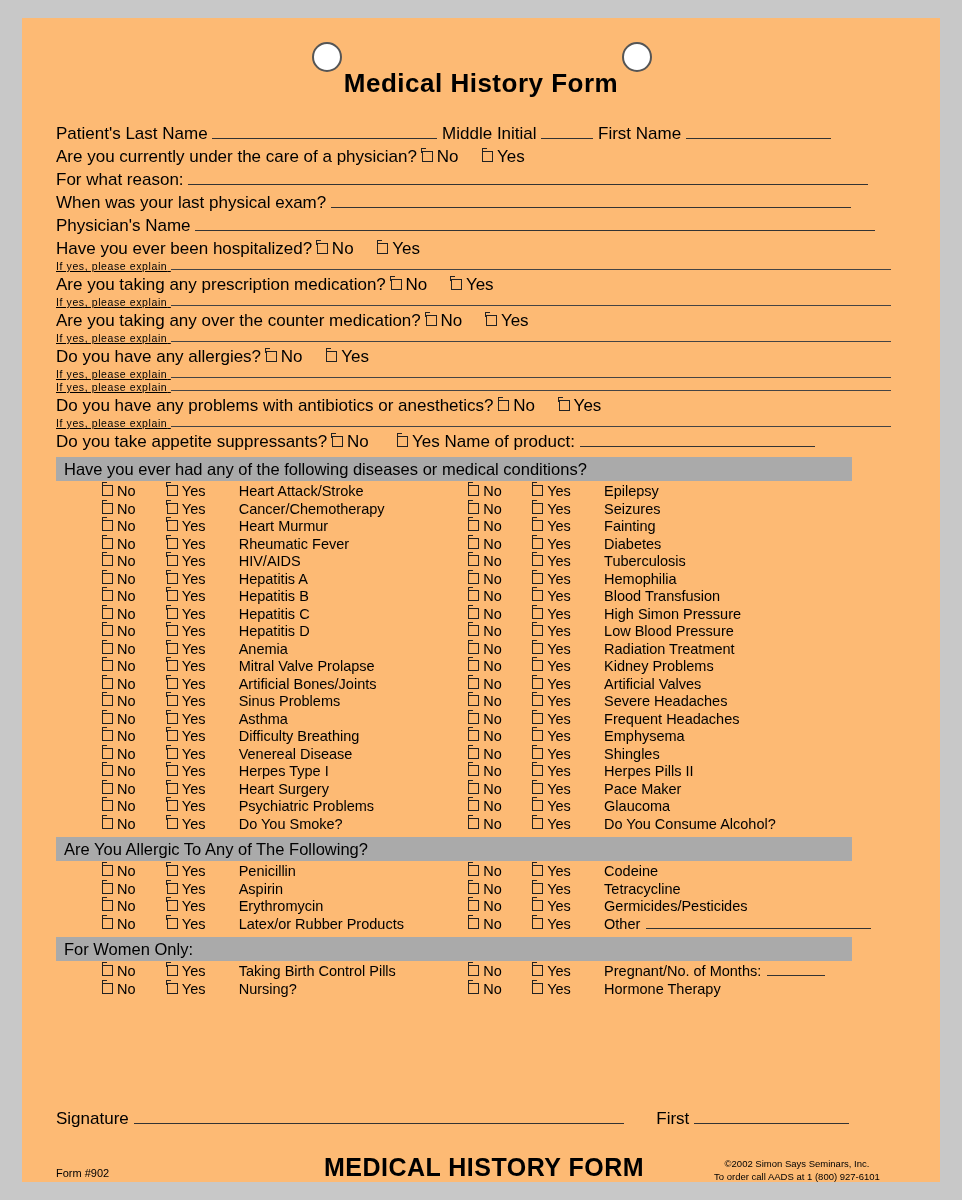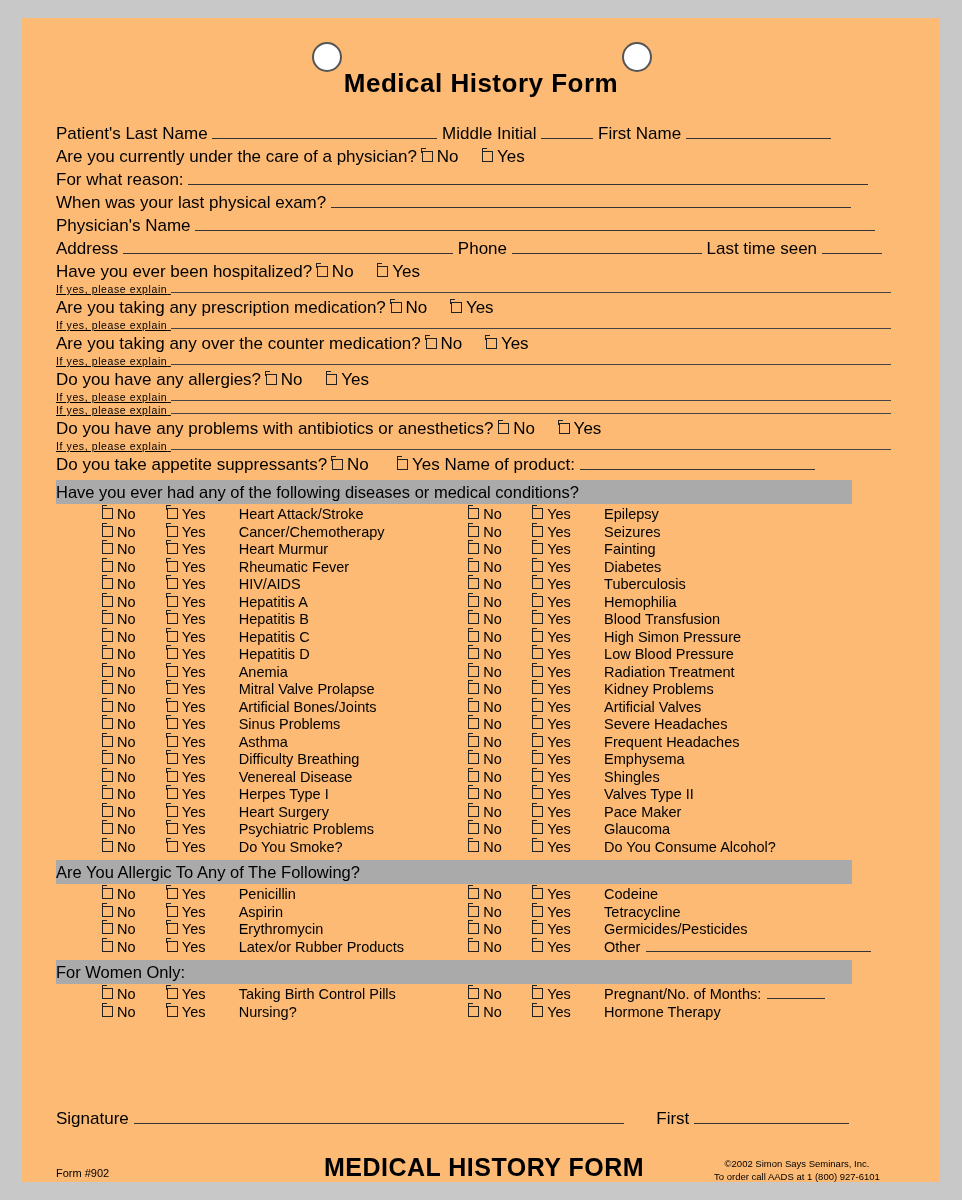--- a/index.html
+++ b/index.html
@@ -104,20 +104,21 @@
     height: 4px;
     border-left: 1.5px solid #222;
     border-top: 1.5px solid #222;
   }
   .opt { display: inline-block; }
 
   .section-bar {
     background: #aaaaaa;
     font-size: 16.5px;
     line-height: 24px;
+    padding-left: 8px;
     margin-top: 4px;
     margin-bottom: 2px;
     width: 796px;
     box-sizing: border-box;
   }
 
   .cond-table {
     width: 856px;
     border-collapse: collapse;
     font-size: 14.5px;
@@ -217,28 +218,20 @@
     <div class="line">
       <span>When was your last physical exam?</span>
       <span class="fill" style="width:520px"></span>
     </div>
 
     <div class="line">
       <span>Physician's Name</span>
       <span class="fill" style="width:680px"></span>
     </div>
 
-    <div class="line">
-      <span>Address</span>
-      <span class="fill" style="width:330px"></span>
-      <span>Phone</span>
-      <span class="fill" style="width:190px"></span>
-      <span>Last time seen</span>
-      <span class="fill" style="width:60px"></span>
-    </div>
 
     <div class="line">
       <span>Have you ever been hospitalized?</span>
       <span class="opt"><span class="cb"></span><span>No</span></span>
       &nbsp;&nbsp;&nbsp;
       <span class="opt"><span class="cb"></span><span>Yes</span></span>
     </div>
     <div class="sub">
       <span>If yes, please explain</span>
       <span class="fill" style="width:720px"></span>
@@ -433,21 +426,21 @@
           <td class="c-no2"><span class="cb"></span><span>No</span></td>
           <td class="c-yes2"><span class="cb"></span><span>Yes</span></td>
           <td class="c-label2">Shingles</td>
         </tr>
         <tr>
           <td class="c-no"><span class="cb"></span><span>No</span></td>
           <td class="c-yes"><span class="cb"></span><span>Yes</span></td>
           <td class="c-label">Herpes Type I</td>
           <td class="c-no2"><span class="cb"></span><span>No</span></td>
           <td class="c-yes2"><span class="cb"></span><span>Yes</span></td>
-          <td class="c-label2">Valves Type II</td>
+          <td class="c-label2">Herpes Pills II</td>
         </tr>
         <tr>
           <td class="c-no"><span class="cb"></span><span>No</span></td>
           <td class="c-yes"><span class="cb"></span><span>Yes</span></td>
           <td class="c-label">Heart Surgery</td>
           <td class="c-no2"><span class="cb"></span><span>No</span></td>
           <td class="c-yes2"><span class="cb"></span><span>Yes</span></td>
           <td class="c-label2">Pace Maker</td>
         </tr>
         <tr>

